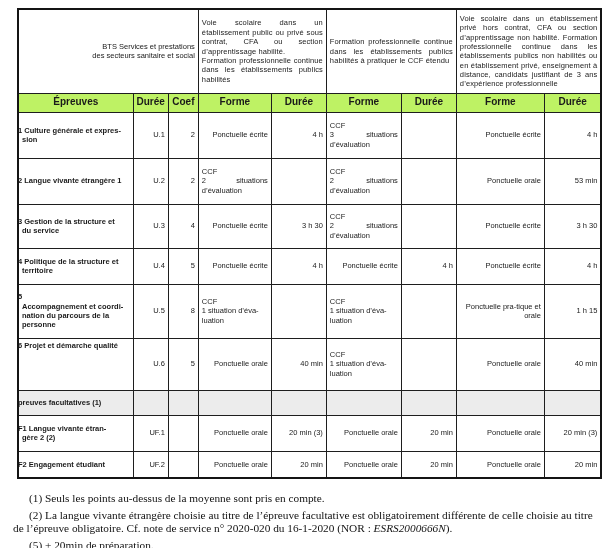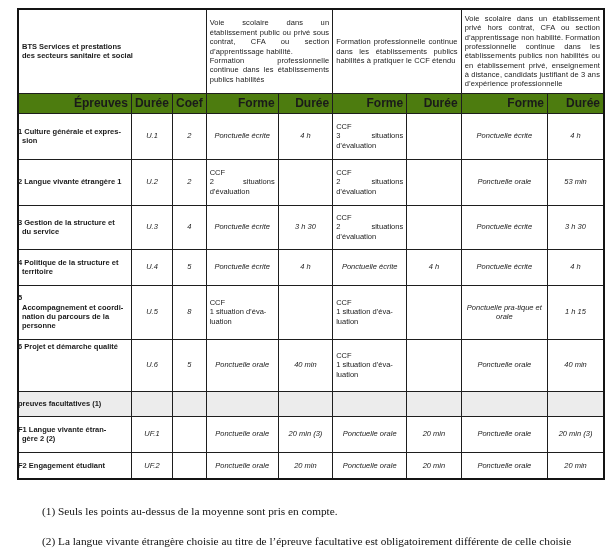--- a/index.html
+++ b/index.html
@@ -15,49 +15,49 @@
     border-collapse:collapse;table-layout:fixed;
     border:2px solid #141414;
   }
   table.exam td{
     border:1px solid #1e1e1e;
     font-size:7.5px;line-height:1.25;
     vertical-align:middle;padding:2px 3px;
     overflow:hidden;
   }
   .title-cell{
-    font-weight:bold;text-align:left;font-size:7.7px;line-height:1.35;
+    font-weight:normal;text-align:right;font-size:7.7px;line-height:1.35;
     white-space:pre-line;
   }
   .topdesc{
     text-align:justify;white-space:pre-line;
     font-size:7px;line-height:1.14;letter-spacing:0.1px;
     padding:3px 5px;vertical-align:middle;font-weight:400;color:#222;
   }
   tr.hdr td{
-    background:#4d7c0f;font-weight:bold;text-align:right;
-    font-size:12px;
+    background:#bef264;font-weight:bold;text-align:center;
+    font-size:10px;
   }
   .eplabel{
     font-weight:bold;text-align:left;white-space:pre-line;
     padding:3px 3px 3px 13px;text-indent:-9px;line-height:1.3;
   }
-  .center{text-align:center;font-style:italic;}
+  .center{text-align:right;}
   .ccf{
     text-align:justify;white-space:pre-line;
     padding:2px 5px 2px 6px;line-height:1.3;
   }
   .gray{background:#ececec;}
 
   .footnotes{
     position:absolute;left:10px;top:489px;width:590px;
     font-family:"Liberation Serif",serif;
     font-size:11.3px;line-height:1.2;color:#111;
   }
-  .footnotes p{margin:16px;text-indent:16px;}
+  .footnotes p{margin:3px;text-indent:16px;}
   .footnotes em{}
 </style>
 </head>
 <body>
 
 <div class="sheet">
 
   <table class="exam">
     <colgroup>
       <col style="width:115px">

